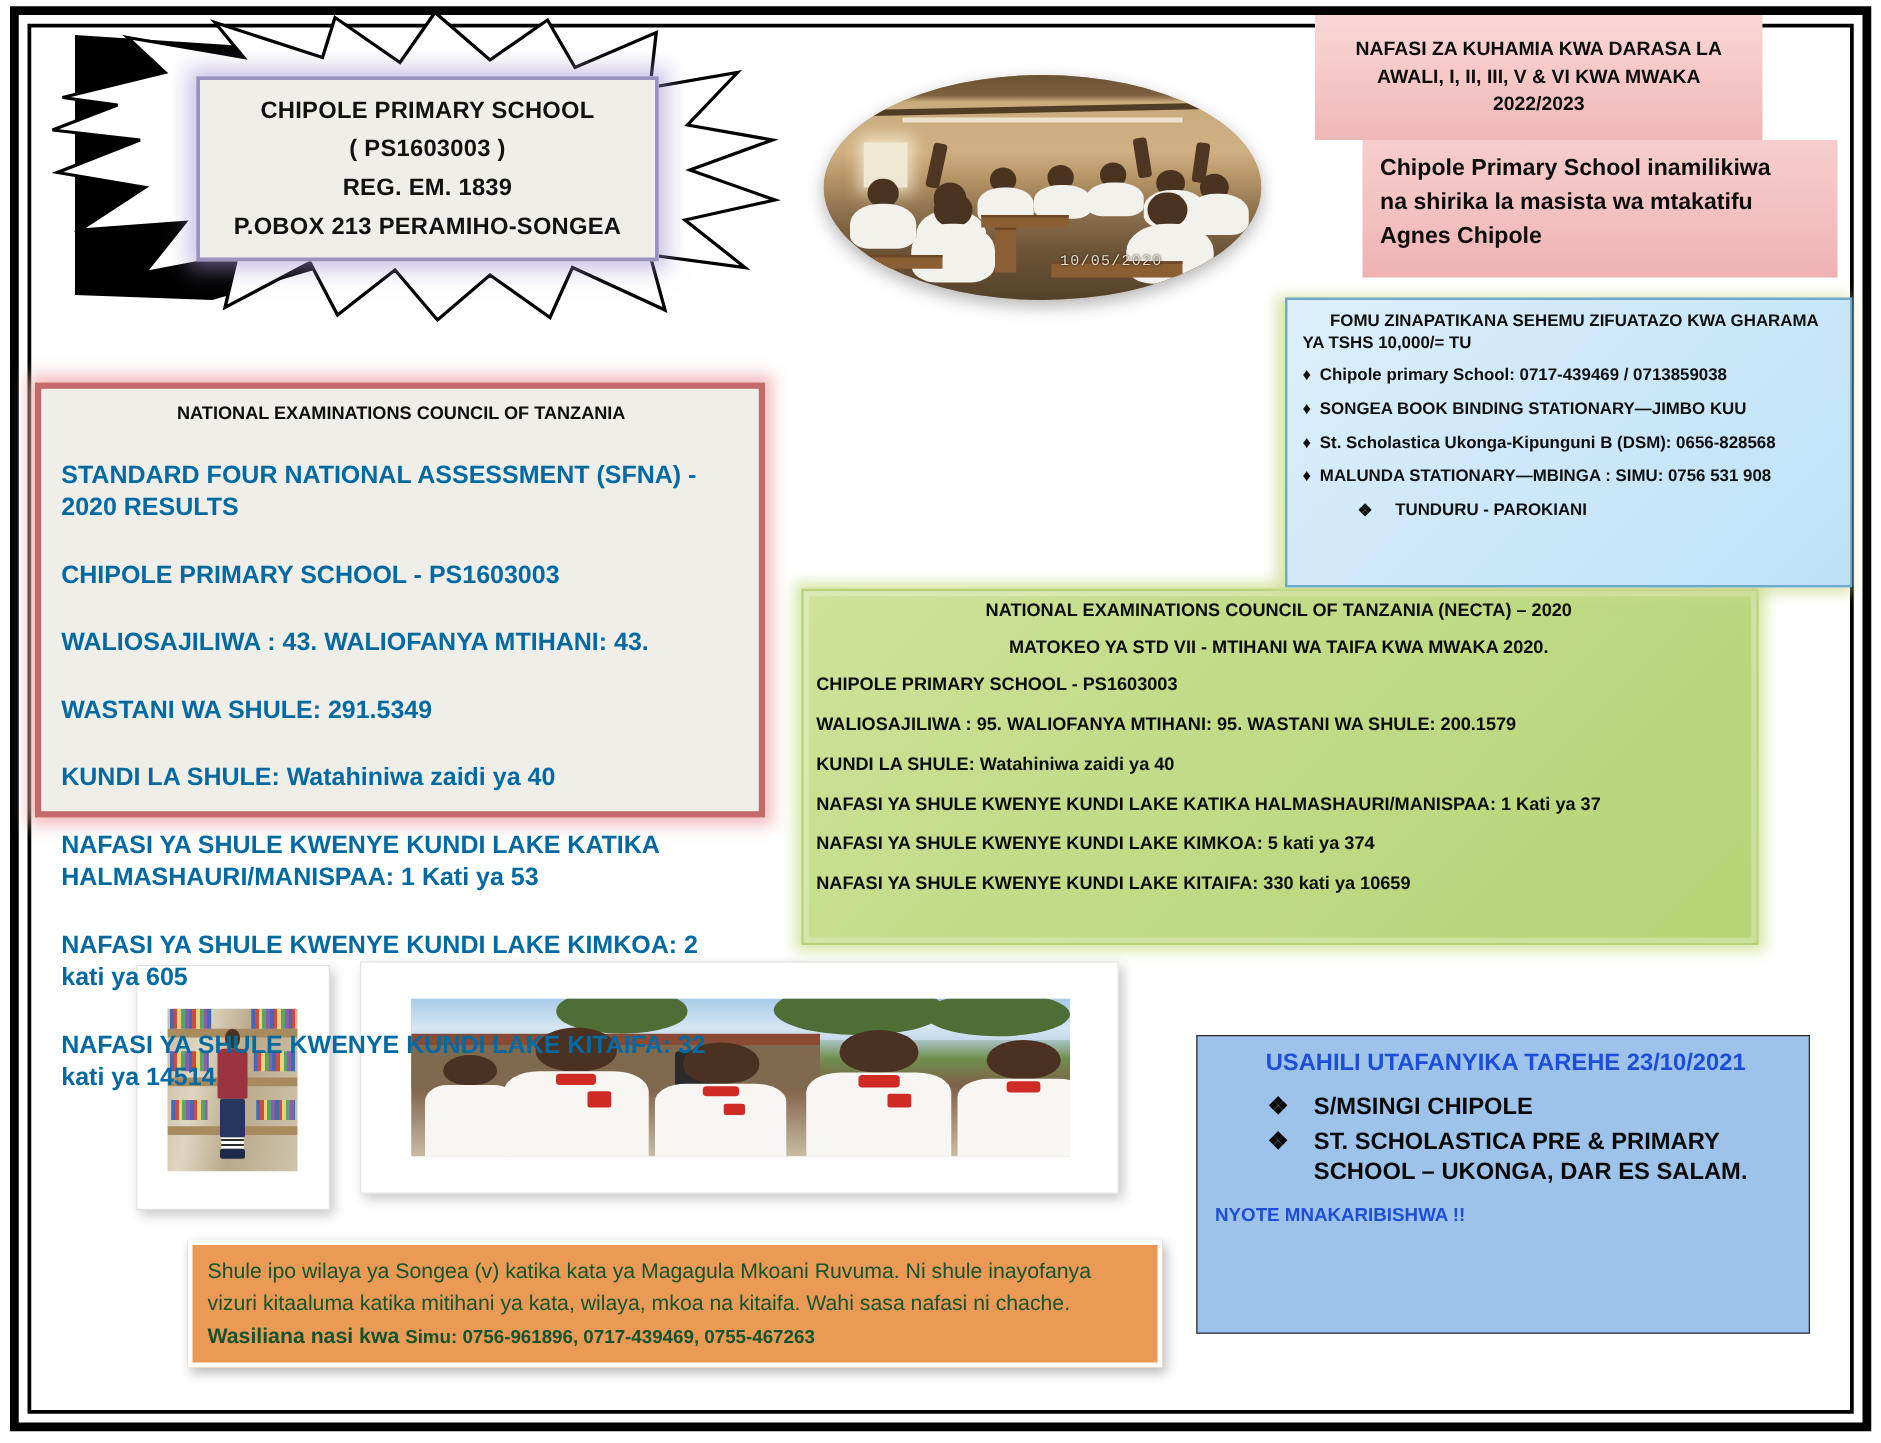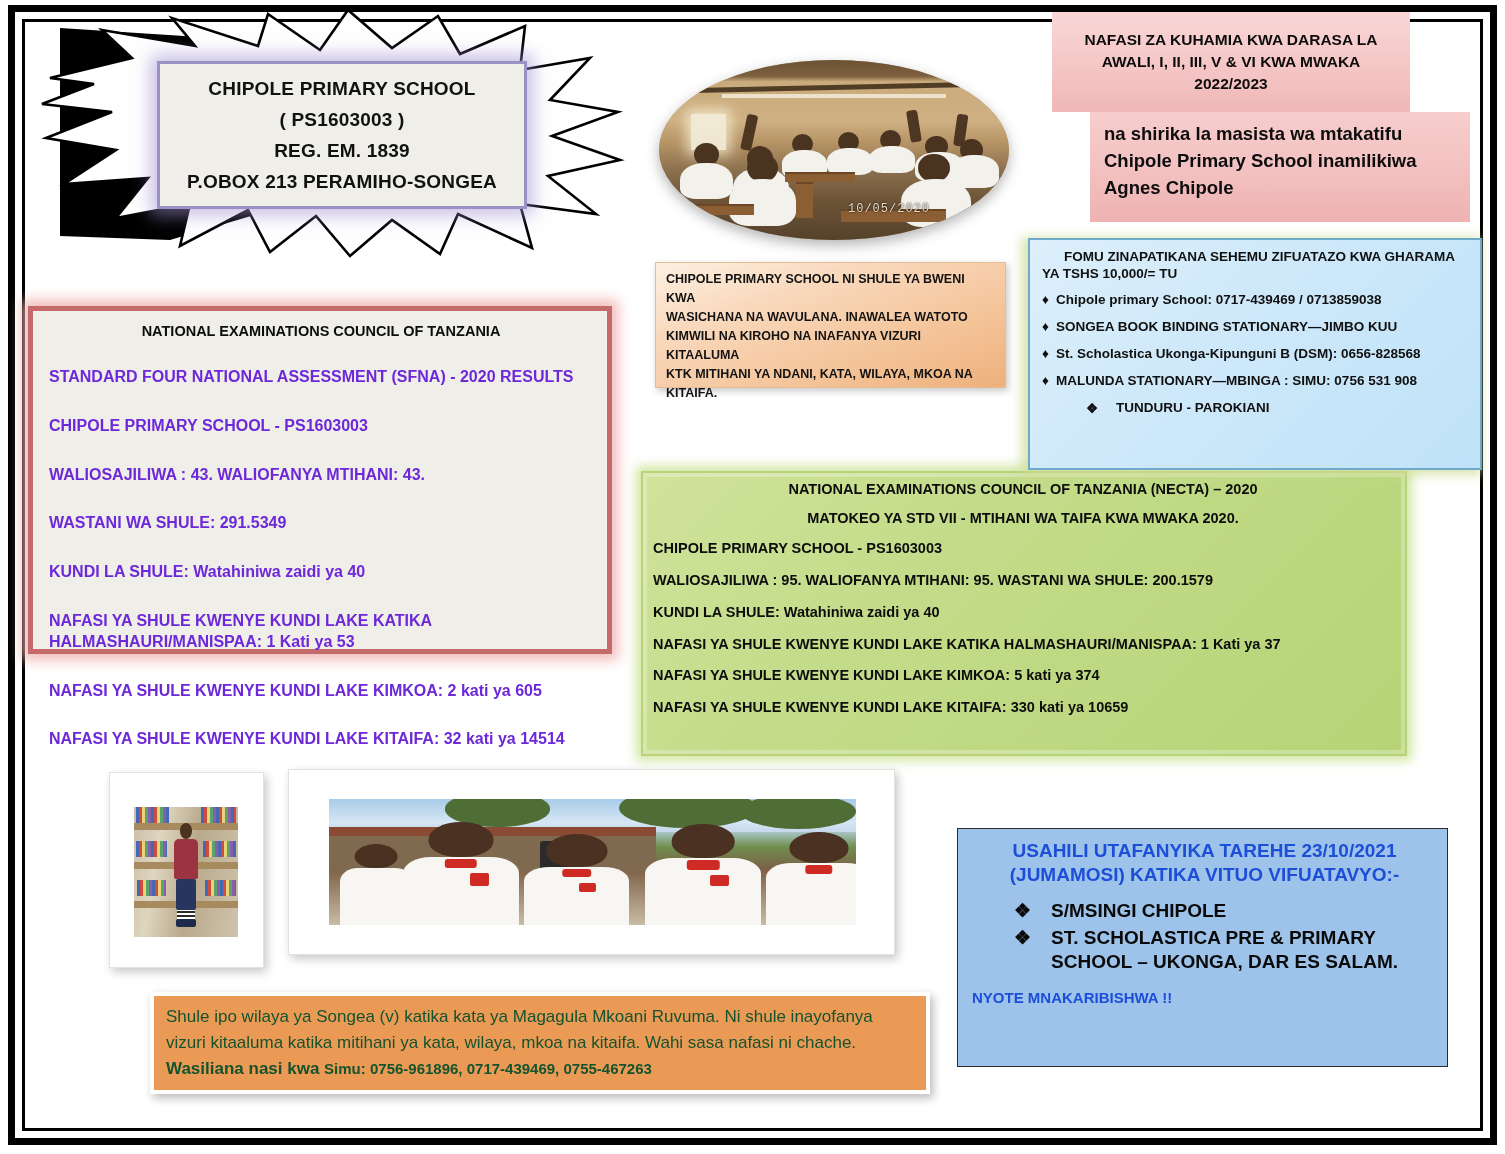--- a/index.html
+++ b/index.html
@@ -182,21 +182,21 @@
     border: 5px solid #c46a6a;
     box-shadow: 0 0 12px 6px rgba(240,175,175,0.85);
     padding: 12px 14px 6px 16px;
     z-index: 4;
   }
   .sfna-box .ttl {
     font-size: 14.5px; font-weight: bold; color: #0d0d0d;
     text-align: center; margin-bottom: 13px;
   }
   .sfna-box .ln {
-    font-size: 16px; font-weight: bold; color: #6d28d9;
+    font-size: 20px; font-weight: bold; color: #0369a1;
     margin-bottom: 13px; line-height: 1.3; margin-top: 28px;
   }
 
   
   .necta-box {
     position: absolute; left: 641px; top: 471px;
     width: 766px; height: 285px;
     background: linear-gradient(135deg, #cfe39a 0%, #c3dc8a 35%, #b6d476 100%);
     border: 2px solid #b7d277;
     box-shadow: inset 0 0 0 4px rgba(255,255,255,0.28), 0 0 10px 5px rgba(200,225,140,0.8);
@@ -375,22 +375,22 @@
     <div class="datestamp">10/05/2020</div>
   </div>
 
   <div class="pink-banner">
     <div>NAFASI ZA KUHAMIA KWA DARASA LA</div>
     <div>AWALI, I, II, III,  V &amp; VI KWA MWAKA</div>
     <div>2022/2023</div>
   </div>
 
   <div class="pink-ownership">
+    <div>Chipole Primary School  inamilikiwa</div>
     <div>na shirika la masista wa mtakatifu</div>
-    <div>Chipole Primary School  inamilikiwa</div>
     <div>Agnes Chipole</div>
   </div>
 
   <div class="blue-forms">
     <div class="hdr">
       <span class="indent">FOMU ZINAPATIKANA SEHEMU ZIFUATAZO KWA GHARAMA</span><br>
       <span>YA TSHS 10,000/= TU</span>
     </div>
     <ul>
       <li>
@@ -409,27 +409,20 @@
         <span class="bul">♦</span>
         <span>MALUNDA  STATIONARY—MBINGA :  SIMU: 0756  531 908</span>
       </li>
     </ul>
     <div class="last">
       <span>❖</span>
       <span>TUNDURU - PAROKIANI</span>
     </div>
   </div>
 
-  <div class="orange-desc">
-    <div>CHIPOLE PRIMARY SCHOOL NI SHULE  YA BWENI KWA</div>
-    <div>WASICHANA NA WAVULANA. INAWALEA WATOTO</div>
-    <div>KIMWILI NA KIROHO  NA INAFANYA VIZURI KITAALUMA</div>
-    <div>KTK MITIHANI YA NDANI, KATA, WILAYA, MKOA NA</div>
-    <div>KITAIFA.</div>
-  </div>
 
   <div class="sfna-box">
     <div class="ttl">NATIONAL EXAMINATIONS COUNCIL OF TANZANIA</div>
     <div class="ln">STANDARD FOUR NATIONAL ASSESSMENT (SFNA) - 2020 RESULTS</div>
     <div class="ln">CHIPOLE PRIMARY  SCHOOL  -  PS1603003</div>
     <div class="ln">WALIOSAJILIWA : 43.      WALIOFANYA MTIHANI: 43.</div>
     <div class="ln"> WASTANI WA SHULE: 291.5349</div>
     <div class="ln">KUNDI LA SHULE: Watahiniwa  zaidi  ya   40</div>
     <div class="ln">NAFASI YA SHULE KWENYE KUNDI LAKE KATIKA<br>HALMASHAURI/MANISPAA:  1  Kati ya 53</div>
     <div class="ln">NAFASI YA SHULE KWENYE KUNDI LAKE KIMKOA: 2 kati ya  605</div>
@@ -504,21 +497,20 @@
         <div class="k-head" style="top:0;width:56%;height:34%"></div>
         <div class="k-shirt" style="height:66%"></div>
         <div class="k-tie" style="top:36%;width:26%;height:9%"></div>
       </div>
     </div>
   </div>
 
   <div class="blue-info">
     <div class="top">
       <span>USAHILI  UTAFANYIKA   TAREHE 23/10/2021</span><br>
-      <span>(JUMAMOSI) KATIKA VITUO VIFUATAVYO:-</span>
     </div>
     <ul>
       <li>
         <span class="bul2">❖</span>
         <span>S/MSINGI  CHIPOLE</span>
       </li>
       <li>
         <span class="bul2">❖</span>
         <span>ST. SCHOLASTICA PRE &amp; PRIMARY<br>SCHOOL – UKONGA, DAR ES SALAM.</span>
       </li>

